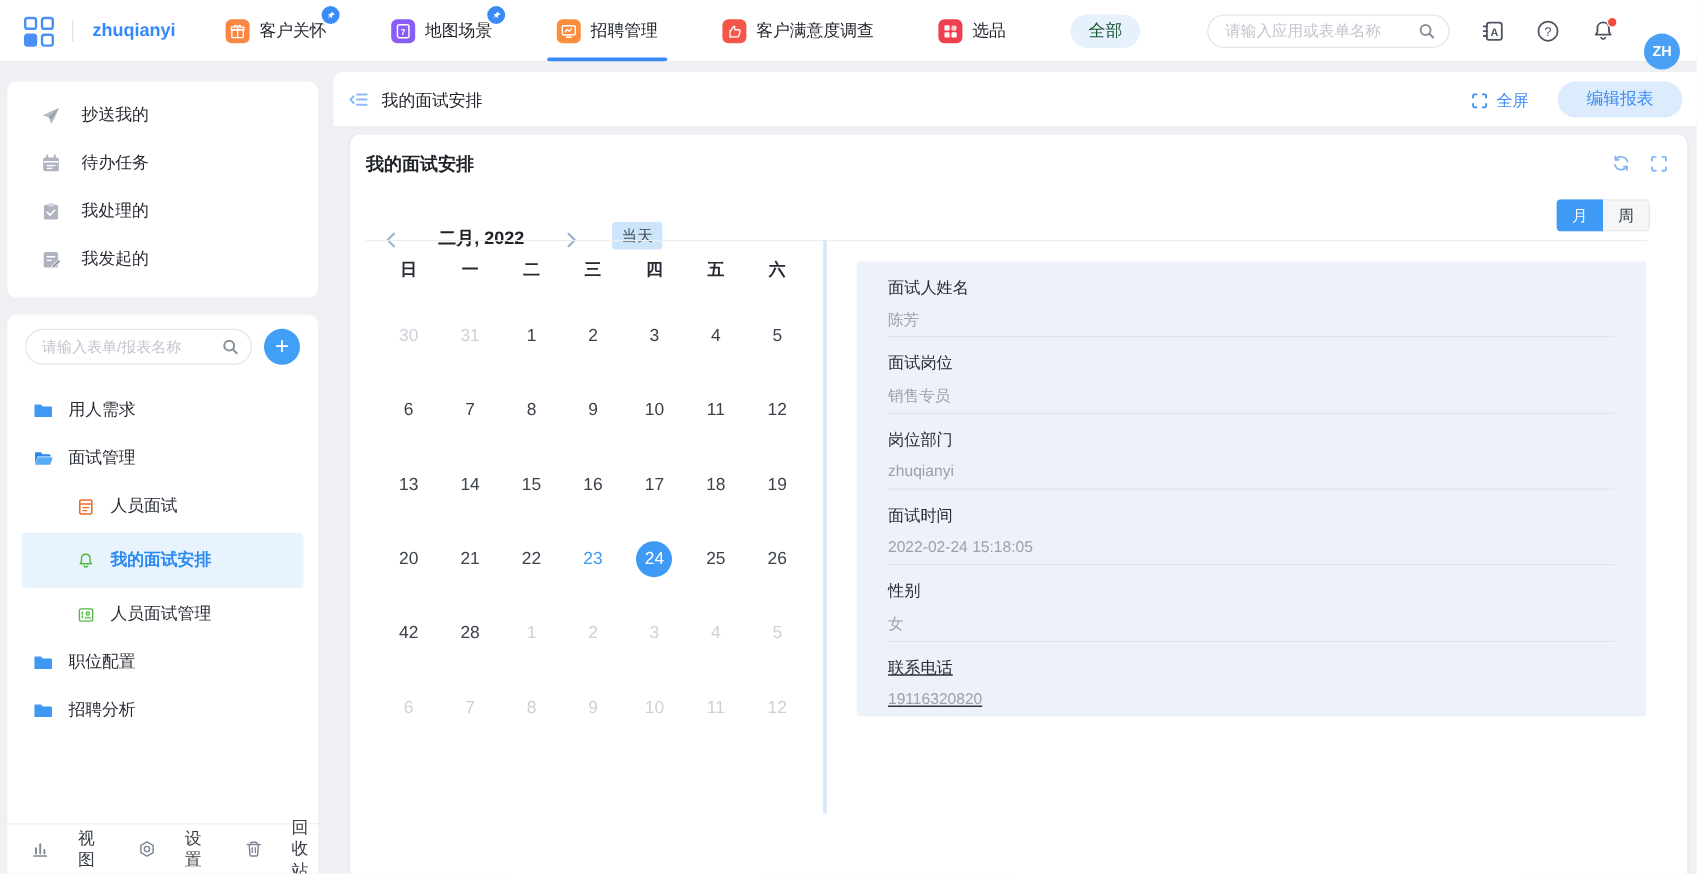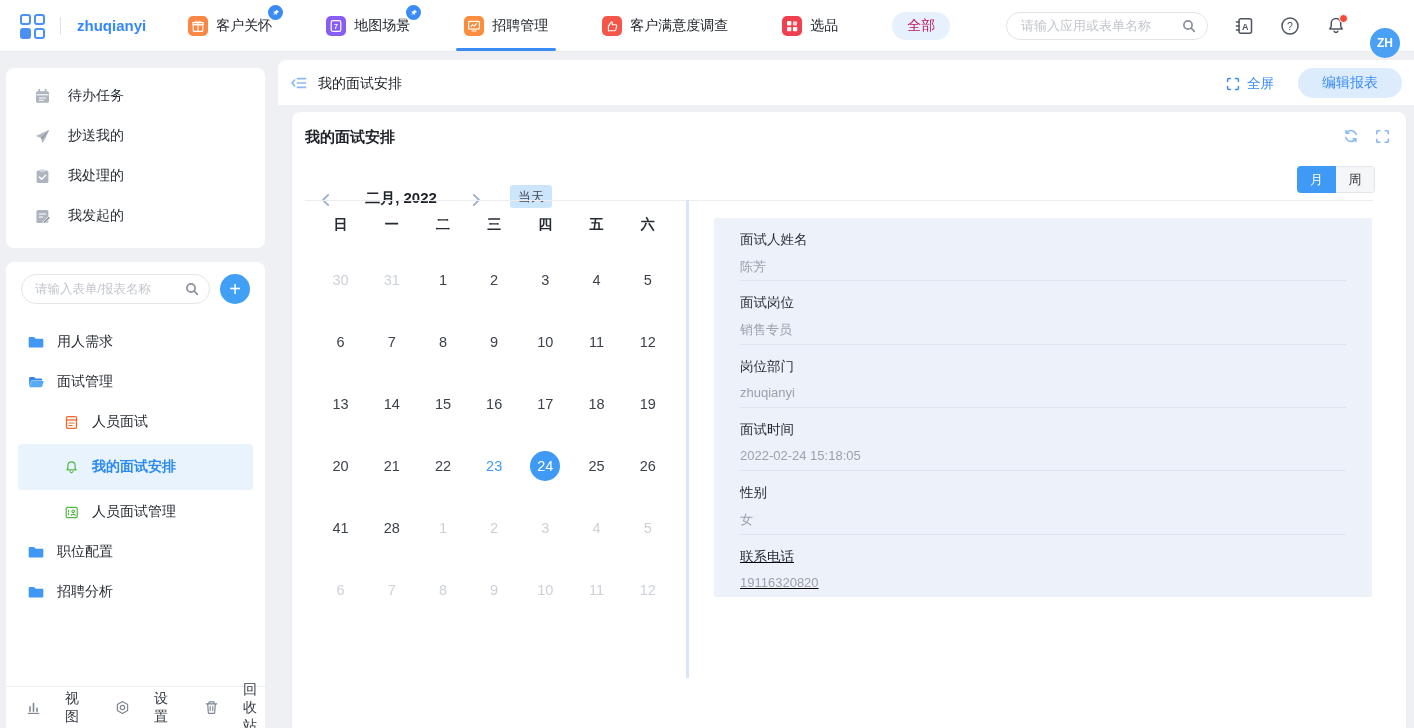--- a/index.html
+++ b/index.html
@@ -23,21 +23,21 @@
   .workspace{font-size:15px;font-weight:bold;color:#3388fb;cursor:pointer;}
   .app-tabs{display:flex;height:100%;margin-left:42px;align-items:stretch;}
   .app-tab{display:flex;align-items:center;gap:8px;margin-right:54px;position:relative;cursor:pointer;}
   .app-tab .app-ico{width:20px;height:20px;border-radius:5px;display:inline-flex;
     align-items:center;justify-content:center;flex:0 0 auto;}
   .app-tab .app-label{font-size:14px;color:#20252c;white-space:nowrap;}
   .app-tab.active::after{content:"";position:absolute;left:-8px;right:-8px;bottom:0;height:3px;
     background:#3a8bf6;border-radius:2px;}
   .pin-badge{position:absolute;top:3px;right:-13px;width:15px;height:15px;border-radius:50%;
     background:#3a8bf6;border:2px solid #fff;display:flex;align-items:center;justify-content:center;}
-  .all-pill{height:28px;padding:0 15px;border-radius:15px;background:#e6f1fd;color:#be185d;
+  .all-pill{height:28px;padding:0 15px;border-radius:15px;background:#e6f1fd;color:#14532d;
     font-size:14px;display:flex;align-items:center;cursor:pointer;margin-left:0;}
   .tb-search{margin-left:auto;position:relative;width:202px;height:28px;}
   .tb-search input{width:100%;height:100%;box-sizing:border-box;border:1px solid #e1e4e8;
     border-radius:15px;padding:0 32px 0 14px;font-size:13px;color:#333;outline:none;
     font-family:inherit;background:#fff;}
   .tb-search input::placeholder{color:#c2c6cd;}
   .tb-search .ic{position:absolute;right:11px;top:6px;}
   .tb-iconbtn{margin-left:26px;cursor:pointer;position:relative;}
   .dot{position:absolute;top:-2px;right:-2px;width:7px;height:7px;border-radius:50%;
     background:#f5483d;border:1.5px solid #fff;}
@@ -225,37 +225,37 @@
       </svg>
       <i class="dot"></i>
     </span>
   <div class="avatar">ZH</div>
 </div>
 
 <div class="sb-card1">
   <div>
       <div class="quick-item">
         <span class="ic">
+          <svg width="17" height="17" viewBox="0 0 17 17">
+            <path d="M15.3 1.8L1.7 8l5.1 2 1.7 5.2 2.6-4.1 4.2-9.3z" fill="#b3bac4"></path>
+            <path d="M6.8 10l8.5-8.2-6.8 9.4z" fill="#8f97a3"></path>
+          </svg>
+        </span>
+        <span>抄送我的</span>
+      </div>
+      <div class="quick-item">
+        <span class="ic">
           <svg width="17" height="17" viewBox="0 0 17 17" fill="none">
             <rect x="2" y="3.2" width="13" height="11.6" rx="1.6" fill="#aeb5c0"></rect>
             <path d="M5.3 1.6v2.8M11.7 1.6v2.8" stroke="#aeb5c0" stroke-width="1.7" stroke-linecap="round"></path>
             <path d="M2.5 6.8h12" stroke="#fff" stroke-width="1.1"></path>
             <path d="M5.3 10h6.4M5.3 12.3h4" stroke="#fff" stroke-width="1.1" stroke-linecap="round"></path>
           </svg>
         </span>
         <span>待办任务</span>
-      </div>
-      <div class="quick-item">
-        <span class="ic">
-          <svg width="17" height="17" viewBox="0 0 17 17">
-            <path d="M15.3 1.8L1.7 8l5.1 2 1.7 5.2 2.6-4.1 4.2-9.3z" fill="#b3bac4"></path>
-            <path d="M6.8 10l8.5-8.2-6.8 9.4z" fill="#8f97a3"></path>
-          </svg>
-        </span>
-        <span>抄送我的</span>
       </div>
       <div class="quick-item">
         <span class="ic">
           <svg width="17" height="17" viewBox="0 0 17 17">
             <rect x="2.6" y="2.6" width="11.8" height="12.4" rx="1.6" fill="#aeb5c0"></rect>
             <rect x="5.8" y="1.4" width="5.4" height="2.6" rx="1" fill="#cfd4db"></rect>
             <path d="M5.4 9l2.2 2.2 4-4" stroke="#fff" stroke-width="1.4" fill="none" stroke-linecap="round" stroke-linejoin="round"></path>
           </svg>
         </span>
         <span>我处理的</span>
@@ -471,21 +471,21 @@
       <div class="day">19</div>
       <div class="day">20</div>
       <div class="day">21</div>
       <div class="day">22</div>
       <div class="day today">23</div>
       <div class="day selected">
         <em>24</em>
       </div>
       <div class="day">25</div>
       <div class="day">26</div>
-      <div class="day">41</div>
+      <div class="day">42</div>
       <div class="day">28</div>
       <div class="day out">1</div>
       <div class="day out">2</div>
       <div class="day out">3</div>
       <div class="day out">4</div>
       <div class="day out">5</div>
       <div class="day out">6</div>
       <div class="day out">7</div>
       <div class="day out">8</div>
       <div class="day out">9</div>

